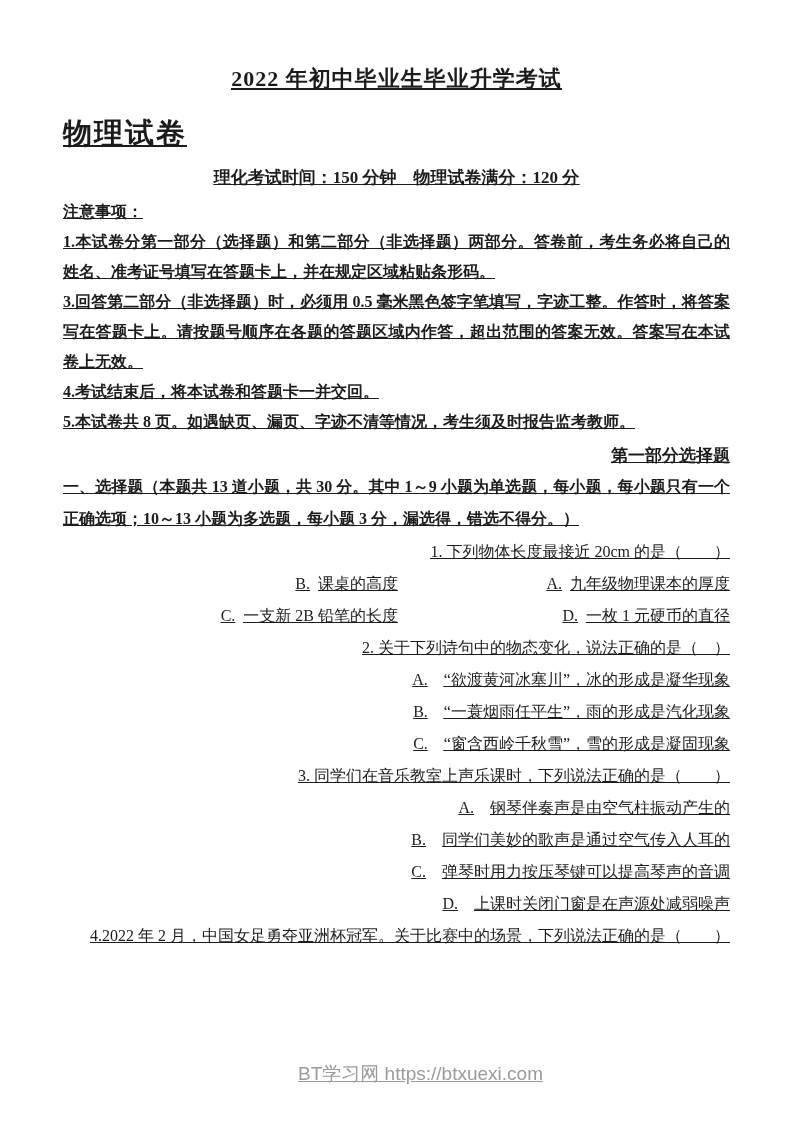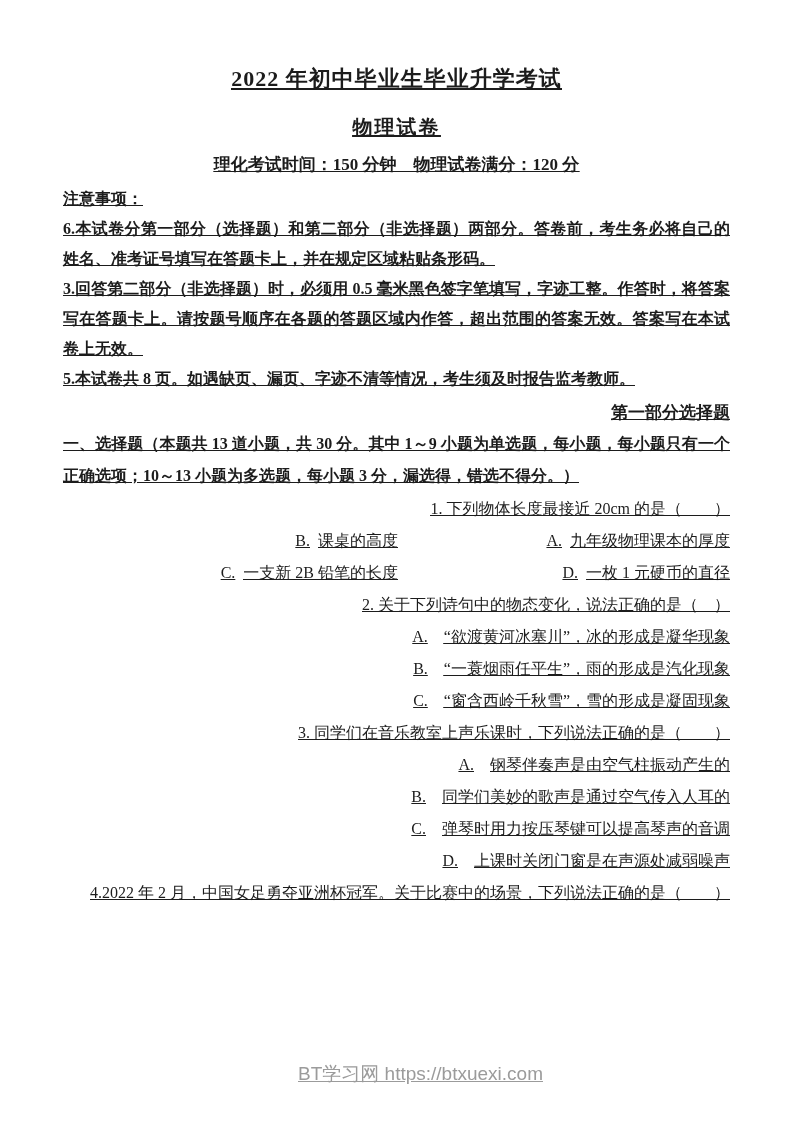--- a/index.html
+++ b/index.html
@@ -18,23 +18,23 @@
   }
   .title {
     padding-top: 64px;
     font-size: 22px;
     font-weight: bold;
     text-align: center;
     letter-spacing: 1px;
   }
   .subtitle {
     margin-top: 20px;
-    font-size: 20px;
+    font-size: 29px;
     font-weight: bold;
-    text-align: center;
+    text-align: left;
     letter-spacing: 2px;
   }
   .info-line {
     margin-top: 12px;
     font-size: 17px;
     font-weight: bold;
     text-align: center;
   }
   .notice {
     margin-top: 8px;
@@ -88,22 +88,23 @@
 <body>
 
 <div class="page">
 
   <h1 class="title">2022 年初中毕业生毕业升学考试</h1>
   <h2 class="subtitle">物理试卷</h2>
   <div class="info-line">理化考试时间：150 分钟　物理试卷满分：120 分</div>
 
   <div class="notice">
     <p>注意事项：</p>
-    <p>6.本试卷分第一部分（选择题）和第二部分（非选择题）两部分。答卷前，考生务必将自己的姓名、准考证号填写在答题卡上，并在规定区域粘贴条形码。</p>
+    <p>1.本试卷分第一部分（选择题）和第二部分（非选择题）两部分。答卷前，考生务必将自己的姓名、准考证号填写在答题卡上，并在规定区域粘贴条形码。</p>
     <p>3.回答第二部分（非选择题）时，必须用 0.5 毫米黑色签字笔填写，字迹工整。作答时，将答案写在答题卡上。请按题号顺序在各题的答题区域内作答，超出范围的答案无效。答案写在本试卷上无效。</p>
+    <p>4.考试结束后，将本试卷和答题卡一并交回。</p>
     <p>5.本试卷共 8 页。如遇缺页、漏页、字迹不清等情况，考生须及时报告监考教师。</p>
   </div>
 
   <div class="part-heading">第一部分选择题</div>
   <p class="section-intro">一、选择题（本题共 13 道小题，共 30 分。其中 1～9 小题为单选题，每小题，每小题只有一个正确选项；10～13 小题为多选题，每小题 3 分，漏选得，错选不得分。）</p>
 
   <div class="questions">
 
     <div class="question q1">
       <p>1. 下列物体长度最接近 20cm 的是（　　）</p>

